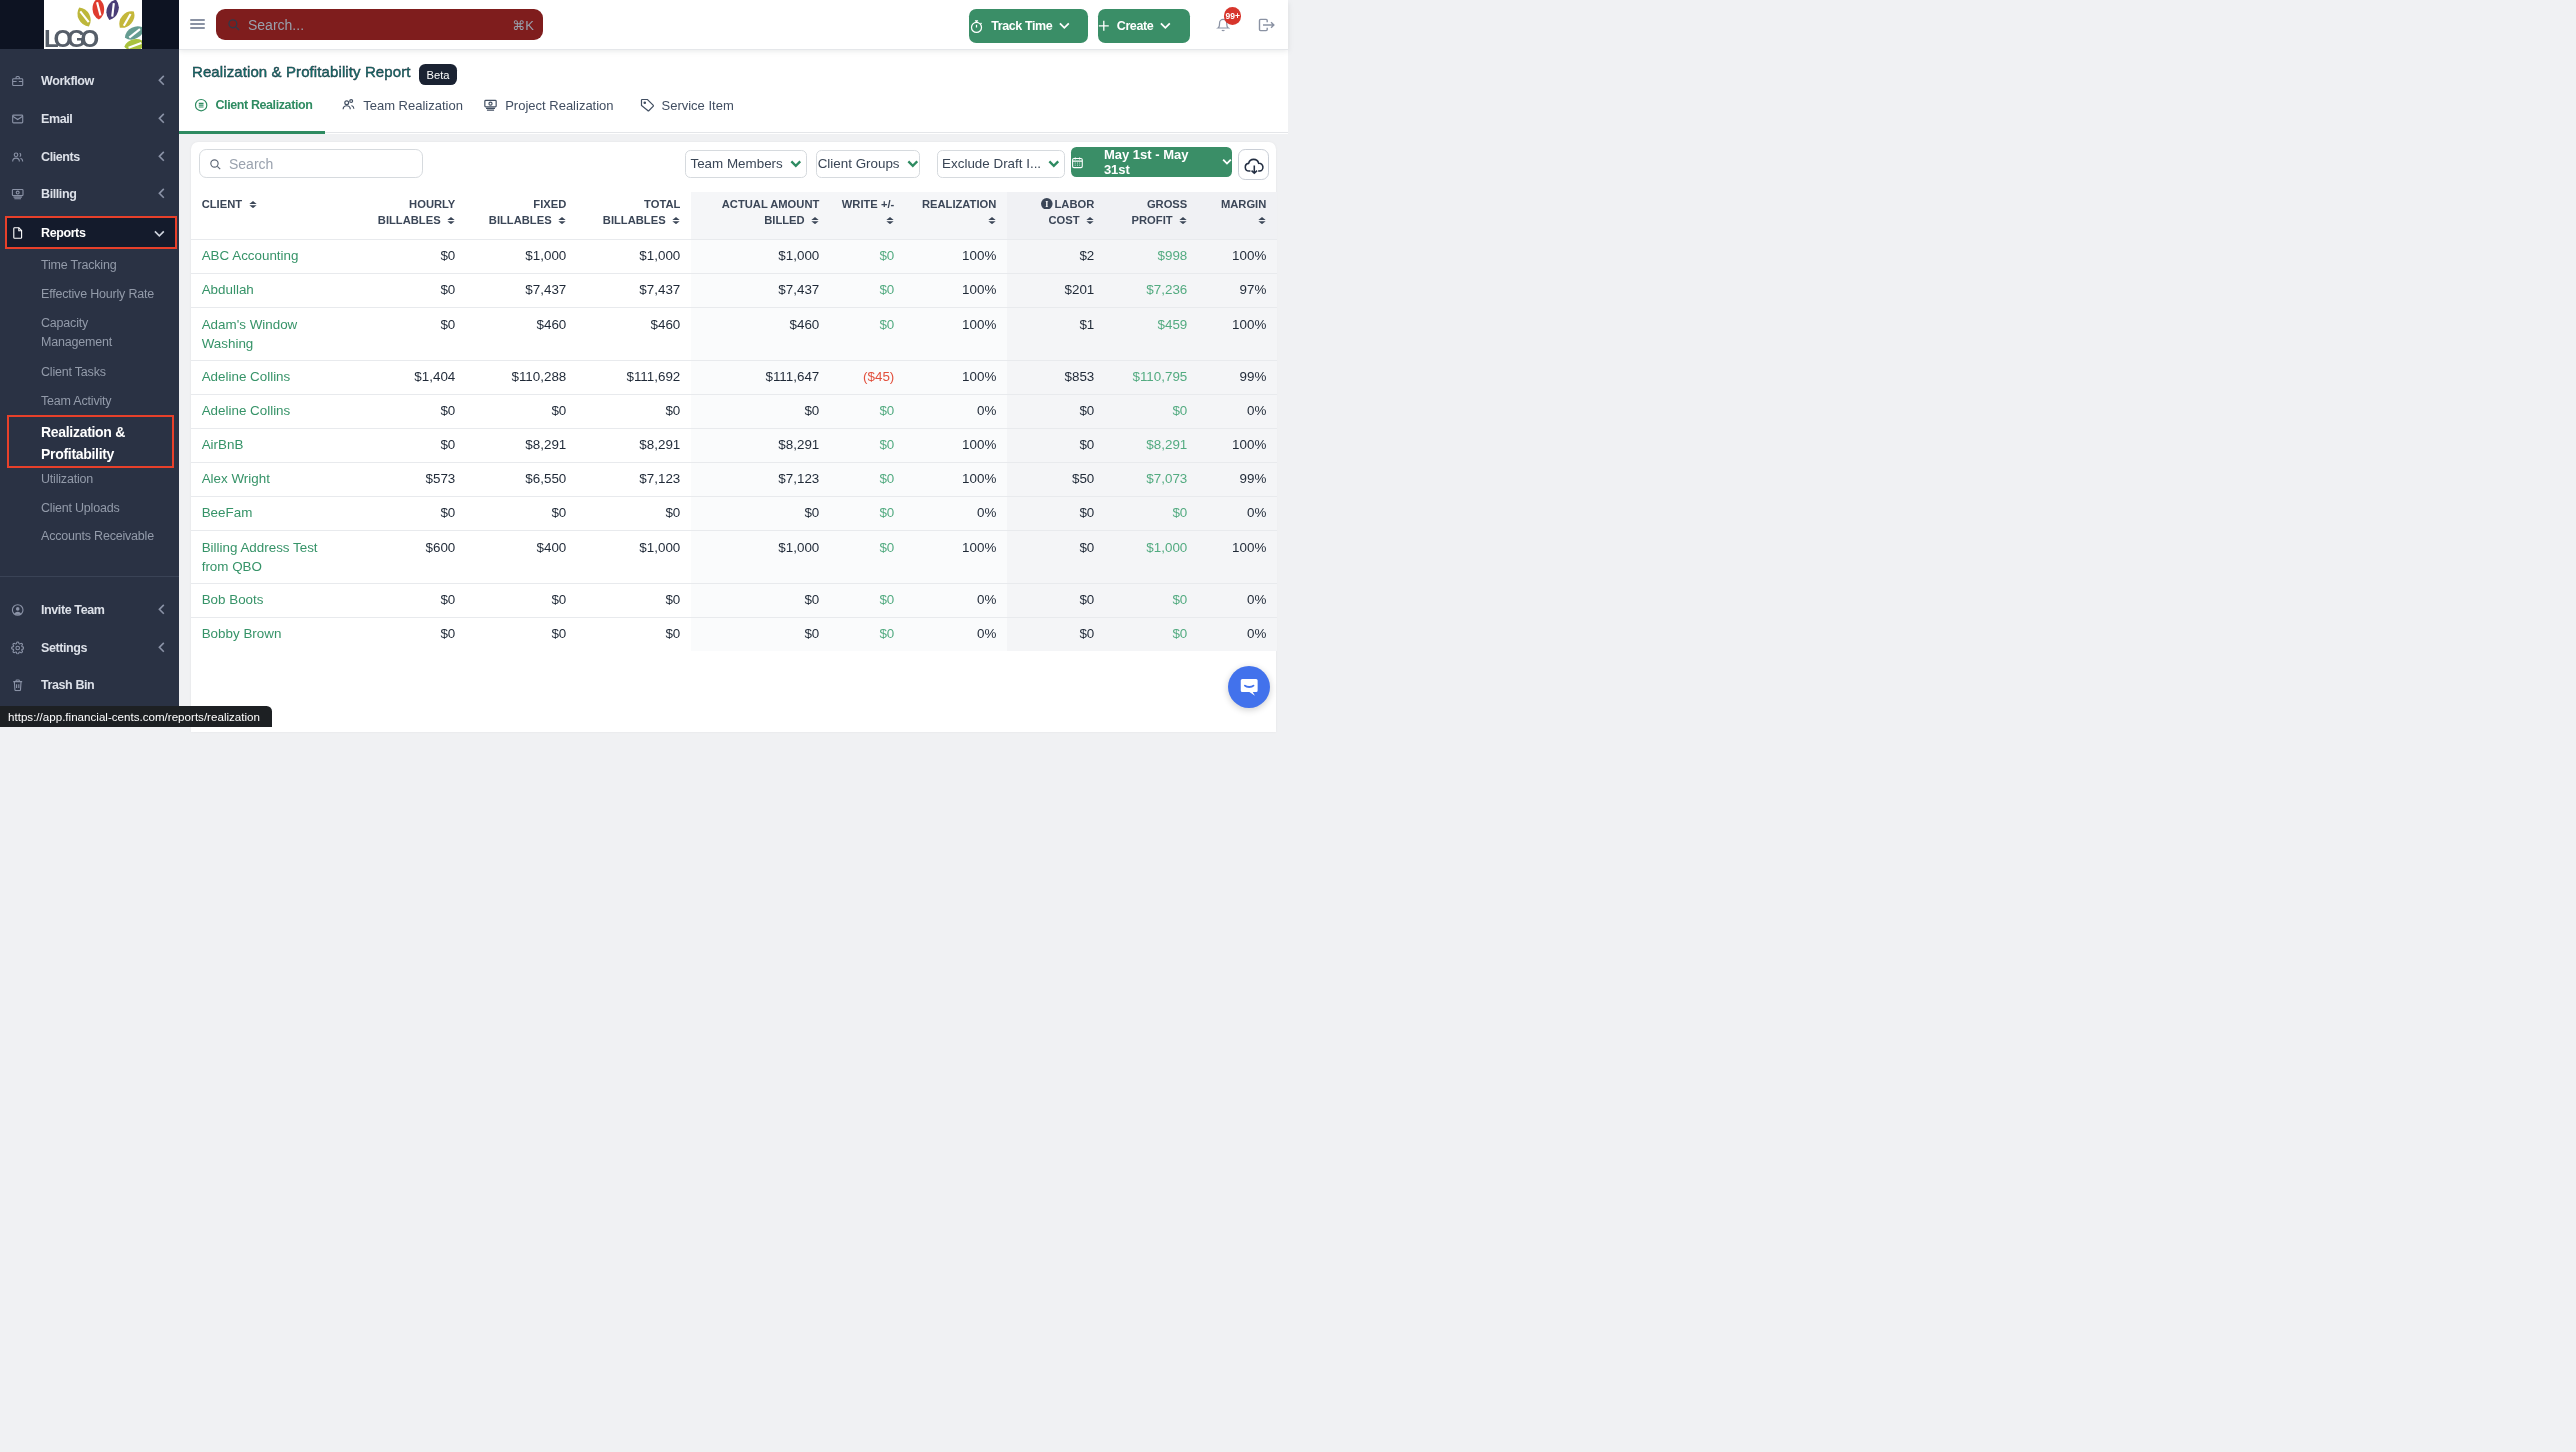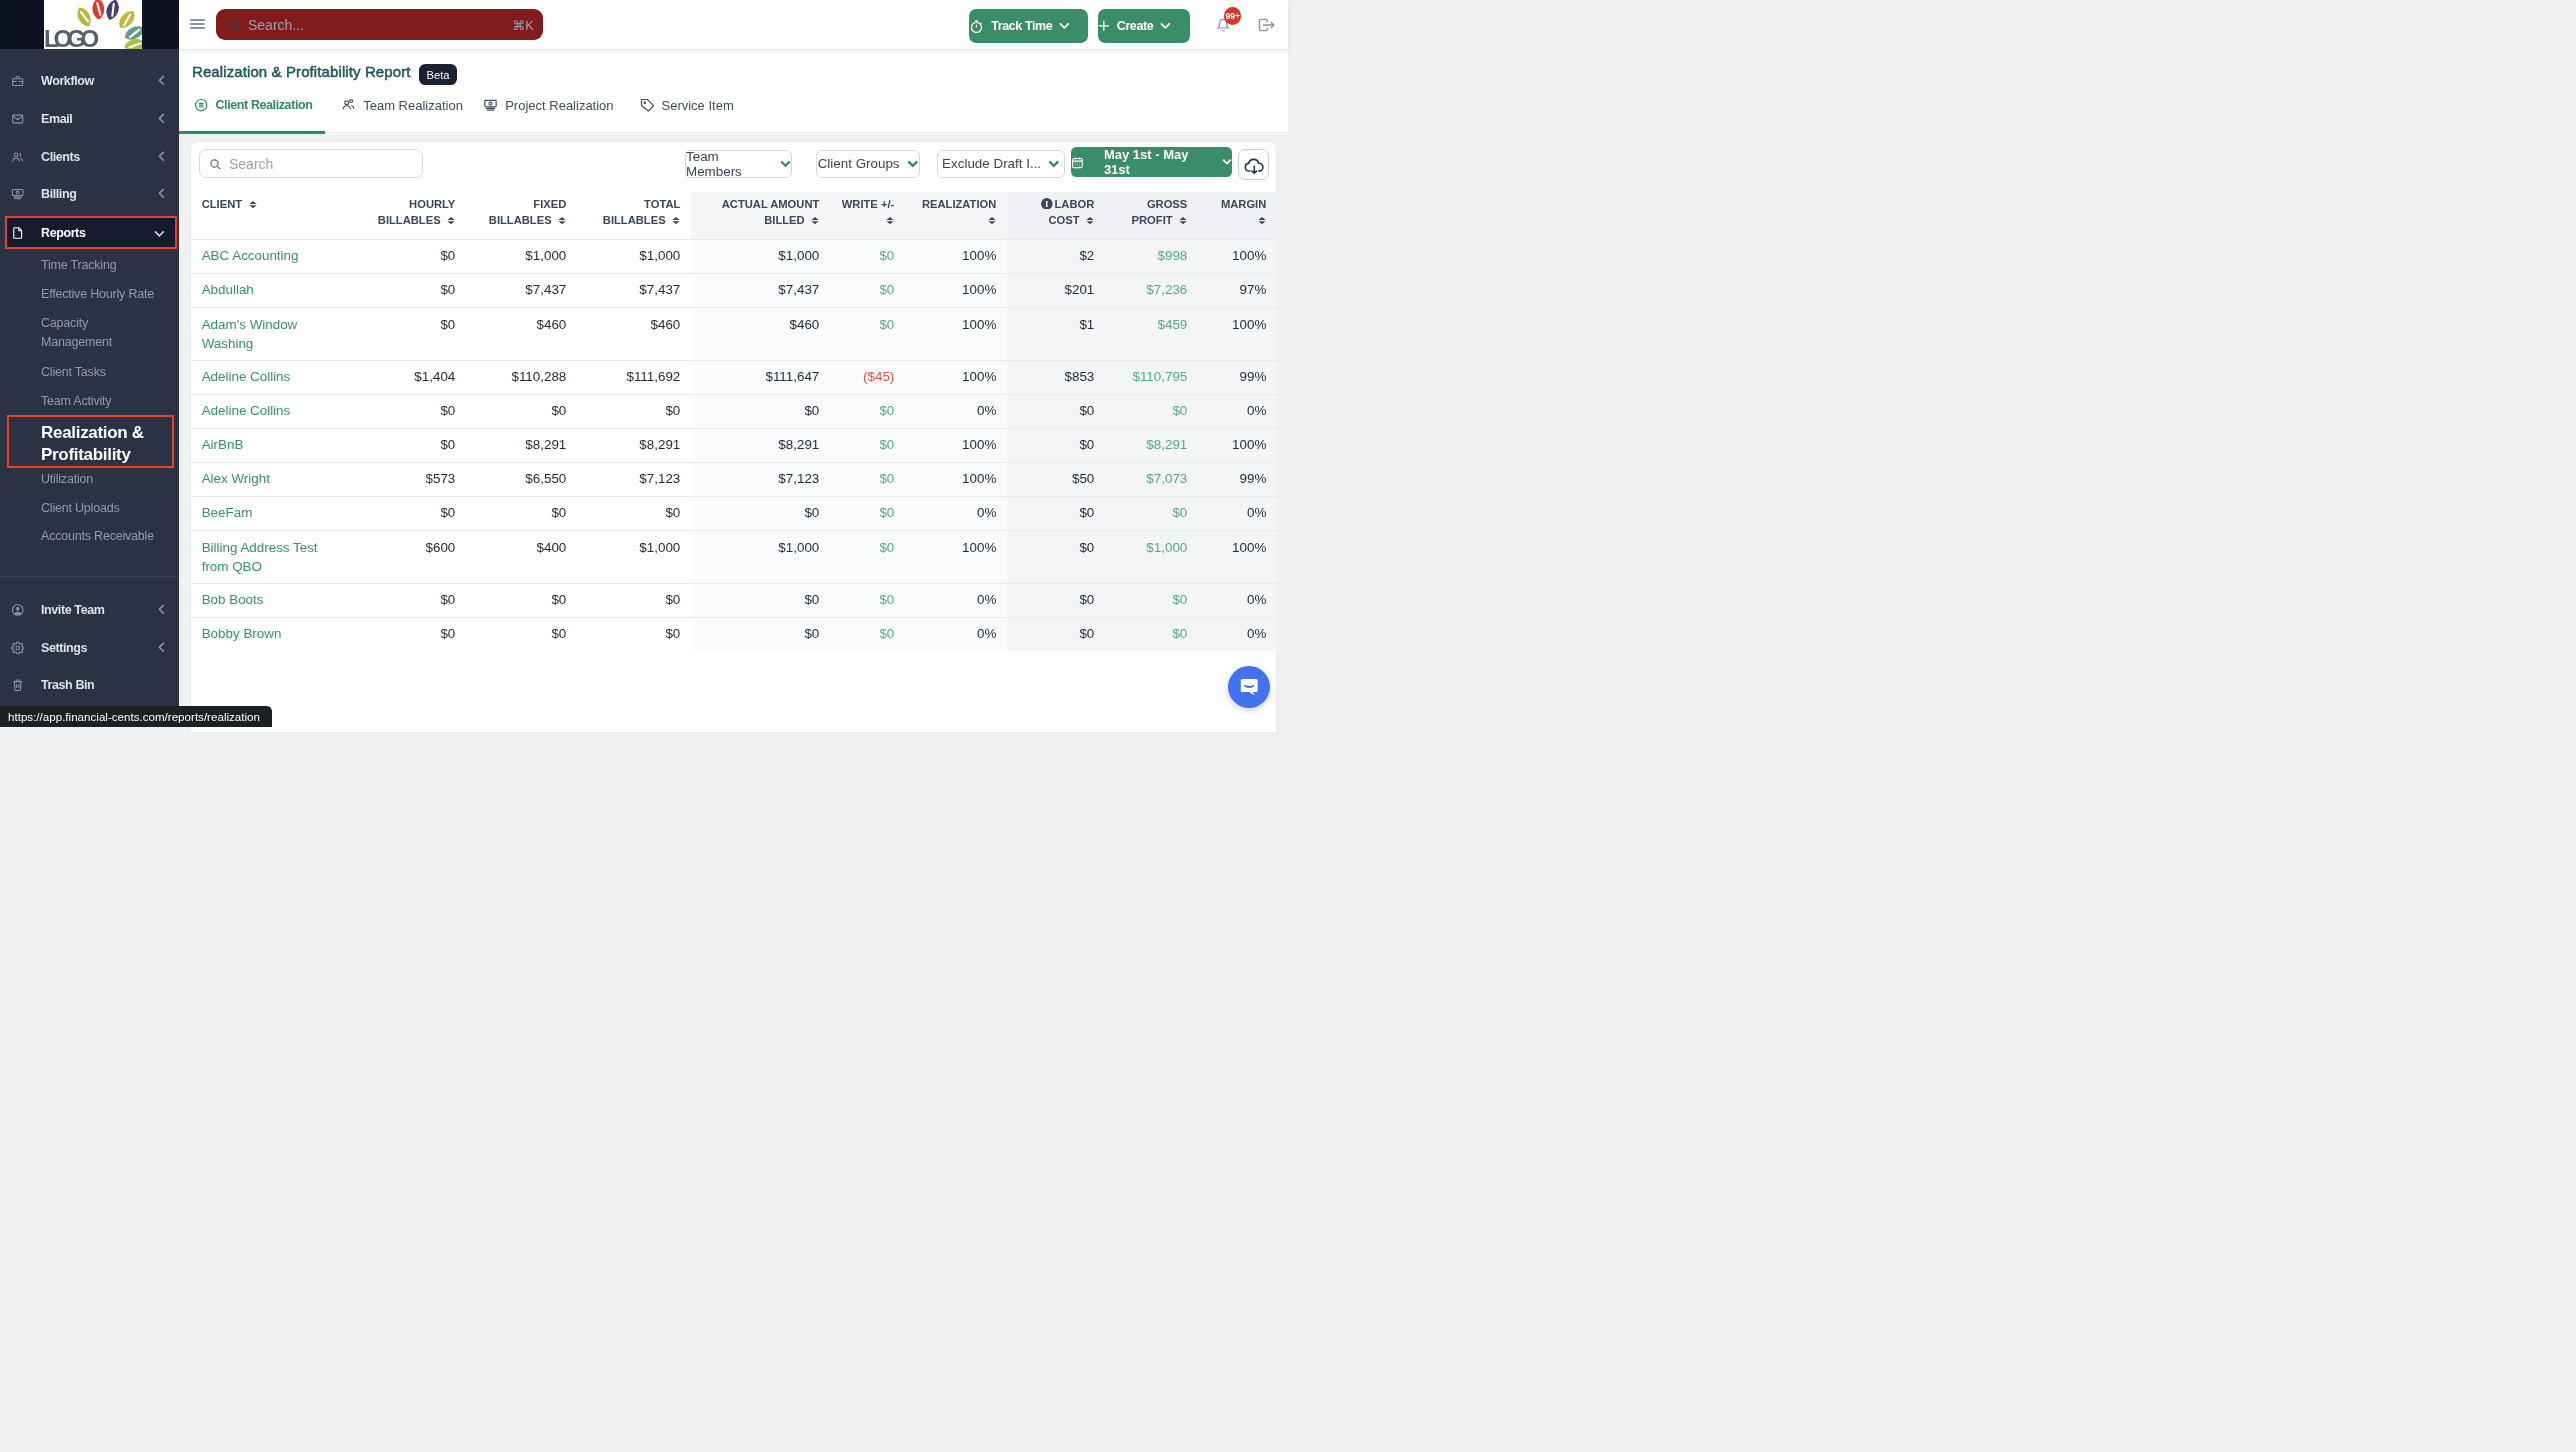--- a/index.html
+++ b/index.html
@@ -150,21 +150,21 @@
       <span class="chev"><svg width="10.7" height="7.2" viewBox="0 0 12 8" fill="none" stroke="#cfd4de" stroke-width="1.8">
           <path d="M1 1.5l5 5 5-5"></path>
         </svg></span>
   </div>
   <div class="subitem" style="top:256px;">Time Tracking</div>
   <div class="subitem" style="top:285px;">Effective Hourly Rate</div>
   <div class="subitem" style="top:314px;">Capacity<br>Management</div>
   <div class="subitem" style="top:363px;">Client Tasks</div>
   <div class="subitem" style="top:392px;">Team Activity</div>
   <div id="rp-box"></div>
-  <div class="subitem" style="top:422px; color:#fff; font-weight:700; font-size:17px; letter-spacing:-0.3px; line-height:21.5px;">Realization &amp;<br>Profitability</div>
+  <div class="subitem" style="top:422px; color:#fff; font-weight:700; font-size:14px; letter-spacing:-0.3px; line-height:21.5px;">Realization &amp;<br>Profitability</div>
   <div class="subitem" style="top:470px;">Utilization</div>
   <div class="subitem" style="top:499px;">Client Uploads</div>
   <div class="subitem" style="top:527px;">Accounts Receivable</div>
   <div id="sb-divider"></div>
   <div class="navitem" style="top:596px;">
     <svg class="ic" viewBox="0 0 24 24" fill="none" stroke="#8a92a6" stroke-width="2">
         <clipPath id="ccl">
           <circle cx="12" cy="12" r="9.5"></circle>
         </clipPath>
         <circle cx="12" cy="12" r="9.5"></circle>
@@ -278,21 +278,21 @@
 <div id="tabline-green"></div>
 
 <div id="card">
   <div class="inp" id="f-search">
     <svg style="position:absolute;left:9px;top:8px;" width="12.5" height="12.5" viewBox="0 0 24 24" fill="none" stroke="#5b6574" stroke-width="2.2">
         <circle cx="10.5" cy="10.5" r="7"></circle>
         <path d="M16 16l5.5 5.5"></path>
       </svg>
     <span class="ph">Search</span>
   </div>
-  <div class="drop inp" style="left:494px; width:107px;">
+  <div class="drop inp" style="left:494px; width:122px;">
       <span>Team Members</span>
       <svg width="11.6" height="8" viewBox="0 0 13 9" fill="none" stroke="#2e8b61" stroke-width="2.6">
         <path d="M1.5 1.5l5 5 5-5"></path>
       </svg>
     </div>
   <div class="drop inp" style="left:625px; width:104px;">
       <span>Client Groups</span>
       <svg width="11.6" height="8" viewBox="0 0 13 9" fill="none" stroke="#2e8b61" stroke-width="2.6">
         <path d="M1.5 1.5l5 5 5-5"></path>
       </svg>

